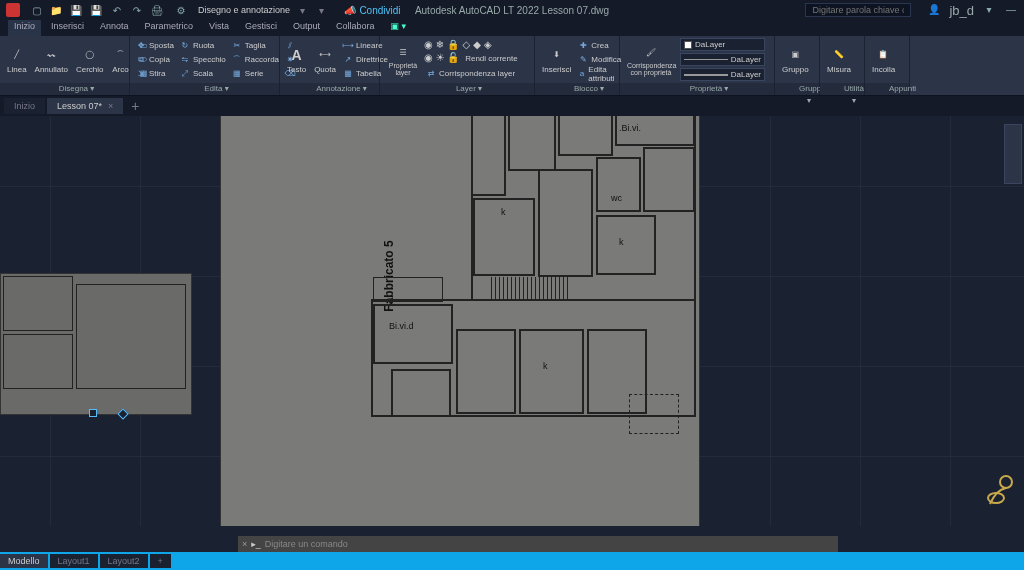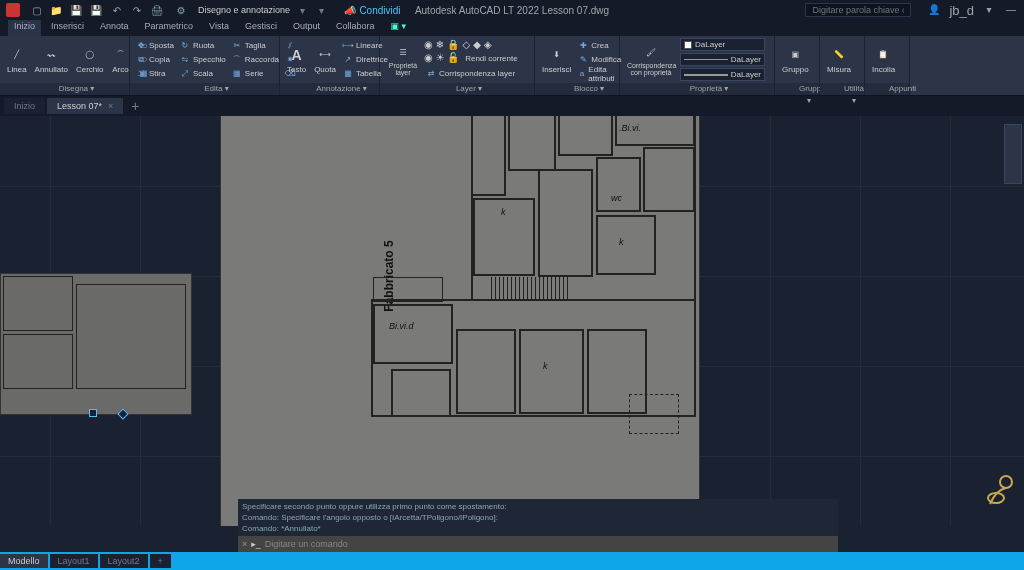--- a/index.html
+++ b/index.html
@@ -39,21 +39,21 @@
 
 .workspace { position: relative; height: 410px; background: #1a2130; overflow: hidden; }
 .grid { position:absolute; inset:0; background-image:
   linear-gradient(#232b3c 1px, transparent 1px),
   linear-gradient(90deg, #232b3c 1px, transparent 1px);
   background-size: 90px 90px; background-position: -40px -20px;
 }
 .floorplan-main { position: absolute; left: 220px; top: -18px; width: 480px; height: 438px; background: #7a7a78; border: 1px solid #333; }
 .floorplan-label { position: absolute; top: 170px; left: 132px; transform: rotate(-90deg); font-size: 12px; color: #111; font-weight: bold; }
 .fp-room { position: absolute; border: 2px solid #222; }
-.fp-text { position: absolute; font-size: 9px; color: #111; font-style: italic; }
+.fp-text { position: absolute; font-size: 9px; color: #111; }
 .floorplan-inset { position: absolute; left: 0; top: 157px; width: 192px; height: 142px; background: #6a6a68; border: 1px solid #333; }
 
 .cmd-area { position: absolute; bottom: 18px; left: 238px; width: 600px; }
 .cmd-history { background: #1f2636; font-size: 8px; color: #8aa; padding: 2px 4px; line-height: 11px; }
 .cmd-input { display:flex; background:#444; height:16px; align-items:center; gap:4px; padding:0 4px; font-size:9px; color:#ccc; width:600px; }
 .cmd-prompt { color:#ccc; }
 
 .modeltabs { position: absolute; bottom: 0; left: 0; height: 18px; display: flex; background: #0ea5e9; width: 100%; align-items:center; }
 .mtab { padding: 2px 8px; font-size: 9px; background:#2c3548; margin-right:2px; }
 .mtab.inactive { background:#1a2130; color:#778; }
@@ -397,25 +397,20 @@
   <div class="logo">
     <svg viewBox="0 0 40 40">
         <circle cx="28" cy="14" r="6" fill="none" stroke="#c9a94b" stroke-width="2"></circle>
         <path d="M12 36 Q18 22 28 20" fill="none" stroke="#c9a94b" stroke-width="2"></path>
         <ellipse cx="18" cy="30" rx="8" ry="5" fill="none" stroke="#c9a94b" stroke-width="2"></ellipse>
       </svg>
   </div>
 </div>
 
 <div class="cmd-area">
-  <div class="cmd-history">
-    <div>Specificare secondo punto oppure utilizza primo punto come spostamento:</div>
-    <div>Comando: Specificare l'angolo opposto o [IArcetta/TPoligono/IPoligono]:</div>
-    <div>Comando: *Annullato*</div>
-  </div>
   <div class="cmd-input">
     <span style="color:#999">×</span>
     <span class="cmd-prompt">▸_</span>
     <span style="color:#888;">Digitare un comando</span>
   </div>
 </div>
 
 <div class="modeltabs">
   <div class="mtab">Modello</div>
   <div class="mtab inactive">Layout1</div>

